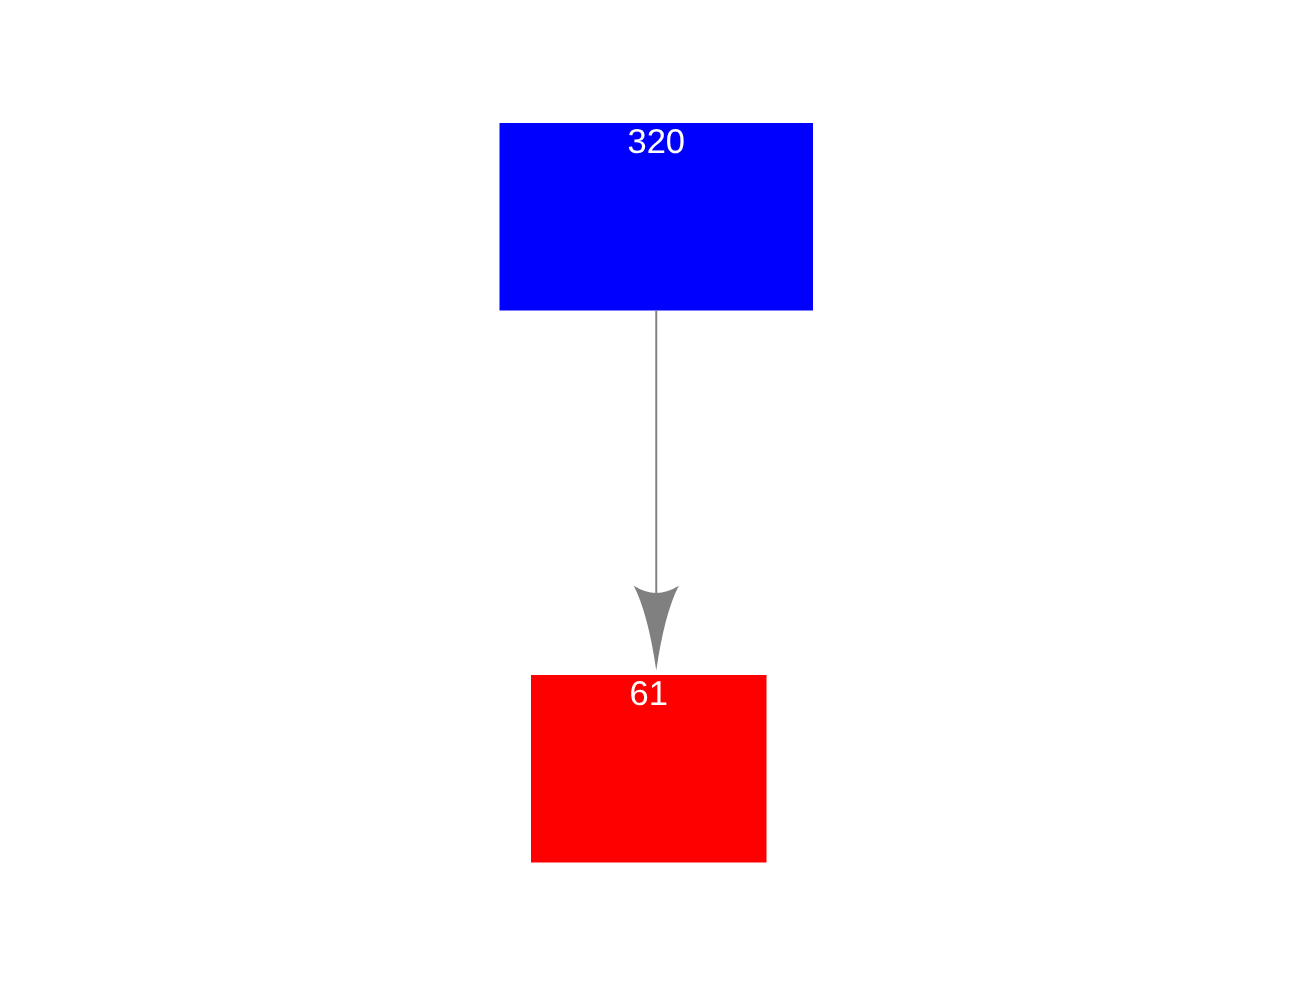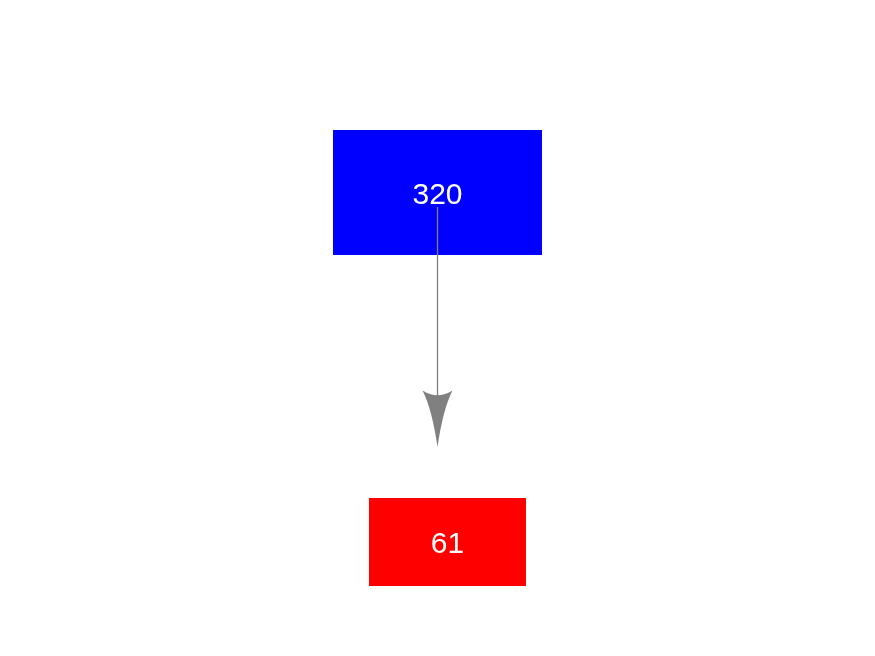--- a/index.html
+++ b/index.html
@@ -17,40 +17,38 @@
   }
   .edge-layer {
     position: absolute;
     left: 0;
     top: 0;
     pointer-events: none;
   }
   .node {
     position: absolute;
     display: flex;
-    align-items: center;
     justify-content: center;
     color: #ffffff;
-    font-size: 30px;
+    font-size: 23px;
     line-height: 1;
     user-select: none;
-    margin-top: 48px;
   }
   .node-source {
     left: 333px;
     top: 82px;
     width: 209px;
     height: 125px;
     background: #0000ff;
   }
   .node-target {
-    left: 369px;
+    left: 354px;
     top: 450px;
     width: 157px;
-    height: 88px;
+    height: 125px;
     background: #ff0000;
   }
   .node-label {
     display: block;
     transform: translateY(1px);
   }
 </style>
 </head>
 <body>
 

